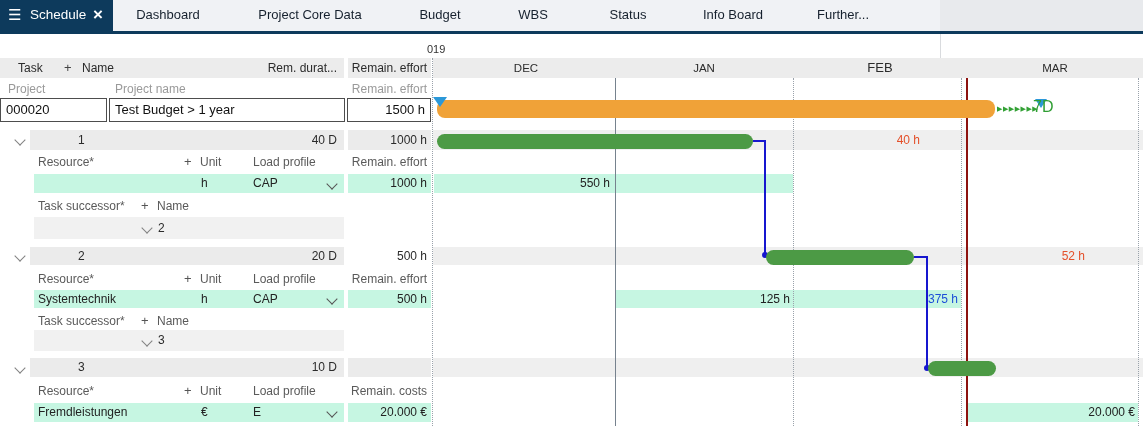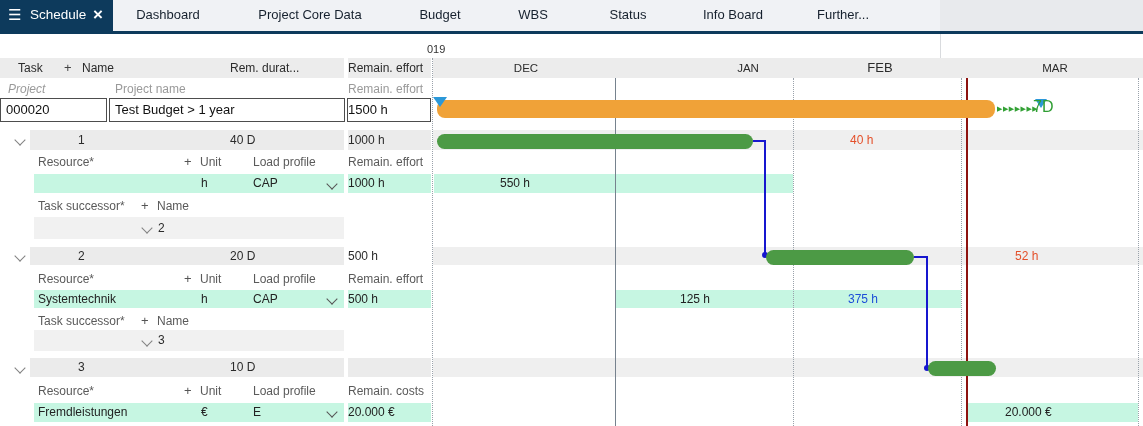--- a/index.html
+++ b/index.html
@@ -3,21 +3,21 @@
 <meta charset="utf-8">
 <style>
   html,body{margin:0;padding:0;background:#fff;}
   #screen{
     position:relative;width:1143px;height:426px;overflow:hidden;
     font-family:"Liberation Sans",sans-serif;background:#fff;
     -webkit-font-smoothing:antialiased;color:#333;
   }
   .abs{position:absolute;}
   .txt{position:absolute;white-space:nowrap;}
-  .r{text-align:left;}
+  .r{text-align:right;}
   .chev{position:absolute;width:7px;height:7px;border-right:1.6px solid #828282;border-bottom:1.6px solid #828282;transform:rotate(45deg);}
   .chev.dark{border-color:#555;}
   .band{position:absolute;}
   .gridline{position:absolute;width:0;border-left:1px solid #76828e;z-index:1;}
   .dotline{position:absolute;width:0;border-left:1px dotted #9aa2ab;z-index:1;}
   .bar{position:absolute;border-radius:8px;z-index:3;}
   .conn{position:absolute;background:#1717cf;z-index:2;}
   .dot{position:absolute;width:6px;height:6px;border-radius:50%;background:#1717cf;z-index:3;}
   .inputbox{position:absolute;border:1px solid #4d4d4d;background:#fff;box-sizing:border-box;font-size:13px;color:#111;}
 </style>
@@ -43,21 +43,21 @@
   <div class="abs" style="left:940px;top:34px;width:1px;height:24px;background:#d9dbde;"></div>
 
   <div class="band" style="left:0;top:58px;width:344px;height:20px;background:#ececec;"></div>
   <div class="band" style="left:348px;top:58px;width:83px;height:20px;background:#ececec;"></div>
   <div class="txt" style="left:18px;top:58px;height:20px;line-height:20px;font-size:12px;color:#2b2b2b;">Task</div>
   <div class="txt" style="left:64px;top:58px;height:20px;line-height:19px;font-size:13px;color:#444;">+</div>
   <div class="txt" style="left:82px;top:58px;height:20px;line-height:20px;font-size:12px;color:#2b2b2b;">Name</div>
   <div class="txt r" style="left:230px;top:58px;width:107px;height:20px;line-height:20px;font-size:12px;color:#2b2b2b;">Rem. durat...</div>
   <div class="txt r" style="left:348px;top:58px;width:79px;height:20px;line-height:20px;font-size:12px;color:#2b2b2b;">Remain. effort</div>
 
-  <div class="txt" style="left:8px;top:81px;height:16px;line-height:16px;font-size:12px;color:#9a9a9a;font-style:italic;">Project</div>
+  <div class="txt" style="left:8px;top:81px;height:16px;line-height:16px;font-size:12px;color:#9a9a9a;">Project</div>
   <div class="txt" style="left:115px;top:81px;height:16px;line-height:16px;font-size:12px;color:#9a9a9a;">Project name</div>
   <div class="txt r" style="left:348px;top:81px;width:79px;height:16px;line-height:16px;font-size:12px;color:#9a9a9a;">Remain. effort</div>
 
   <div class="inputbox" style="left:0;top:98px;width:107px;height:24px;line-height:22px;padding-left:5px;">000020</div>
   <div class="inputbox" style="left:109px;top:98px;width:236px;height:24px;line-height:22px;padding-left:5px;">Test Budget &gt; 1 year</div>
   <div class="inputbox r" style="left:347px;top:98px;width:84px;height:24px;line-height:22px;padding-right:5px;">1500 h</div>
 
   <div class="chev" style="left:16px;top:136px;"></div>
   <div class="band" style="left:30px;top:130px;width:314px;height:20px;background:#ebebeb;"></div>
   <div class="band" style="left:348px;top:130px;width:83px;height:20px;background:#ebebeb;"></div>
@@ -130,21 +130,21 @@
   <div class="txt" style="left:201px;top:403px;height:19px;line-height:19px;font-size:12px;color:#222;">€</div>
   <div class="txt" style="left:253px;top:403px;height:19px;line-height:19px;font-size:12px;color:#222;">E</div>
   <div class="chev dark" style="left:328px;top:408px;"></div>
   <div class="txt r" style="left:348px;top:403px;width:79px;height:19px;line-height:19px;font-size:12px;color:#222;">20.000 €</div>
 
   <div class="dotline" style="left:432px;top:58px;height:368px;"></div>
   <div class="txt" style="left:427px;top:42px;height:14px;line-height:14px;font-size:11px;color:#333;">019</div>
 
   <div class="band" style="left:433px;top:58px;width:710px;height:20px;background:#ececec;"></div>
   <div class="txt" style="left:526px;top:58px;height:20px;line-height:20px;font-size:11.5px;color:#2b2b2b;transform:translateX(-50%);">DEC</div>
-  <div class="txt" style="left:704px;top:58px;height:20px;line-height:20px;font-size:11.5px;color:#2b2b2b;transform:translateX(-50%);margin-left:44px;">JAN</div>
+  <div class="txt" style="left:704px;top:58px;height:20px;line-height:20px;font-size:11.5px;color:#2b2b2b;transform:translateX(-50%);">JAN</div>
   <div class="txt" style="left:880px;top:58px;height:20px;line-height:20px;font-size:13px;color:#2b2b2b;transform:translateX(-50%);">FEB</div>
   <div class="txt" style="left:1055px;top:58px;height:20px;line-height:20px;font-size:11.5px;color:#2b2b2b;transform:translateX(-50%);">MAR</div>
 
   <div class="band" style="left:433px;top:130px;width:710px;height:20px;background:#efefef;z-index:0;"></div>
   <div class="band" style="left:433px;top:247px;width:710px;height:18px;background:#efefef;z-index:0;"></div>
   <div class="band" style="left:433px;top:358px;width:710px;height:19px;background:#efefef;z-index:0;"></div>
 
   <div class="band" style="left:434px;top:174px;width:359px;height:19px;background:#c6f6e2;z-index:0;"></div>
   <div class="band" style="left:615px;top:290px;width:346px;height:18px;background:#c6f6e2;z-index:0;"></div>
   <div class="band" style="left:968px;top:403px;width:170px;height:19px;background:#c6f6e2;z-index:0;"></div>

